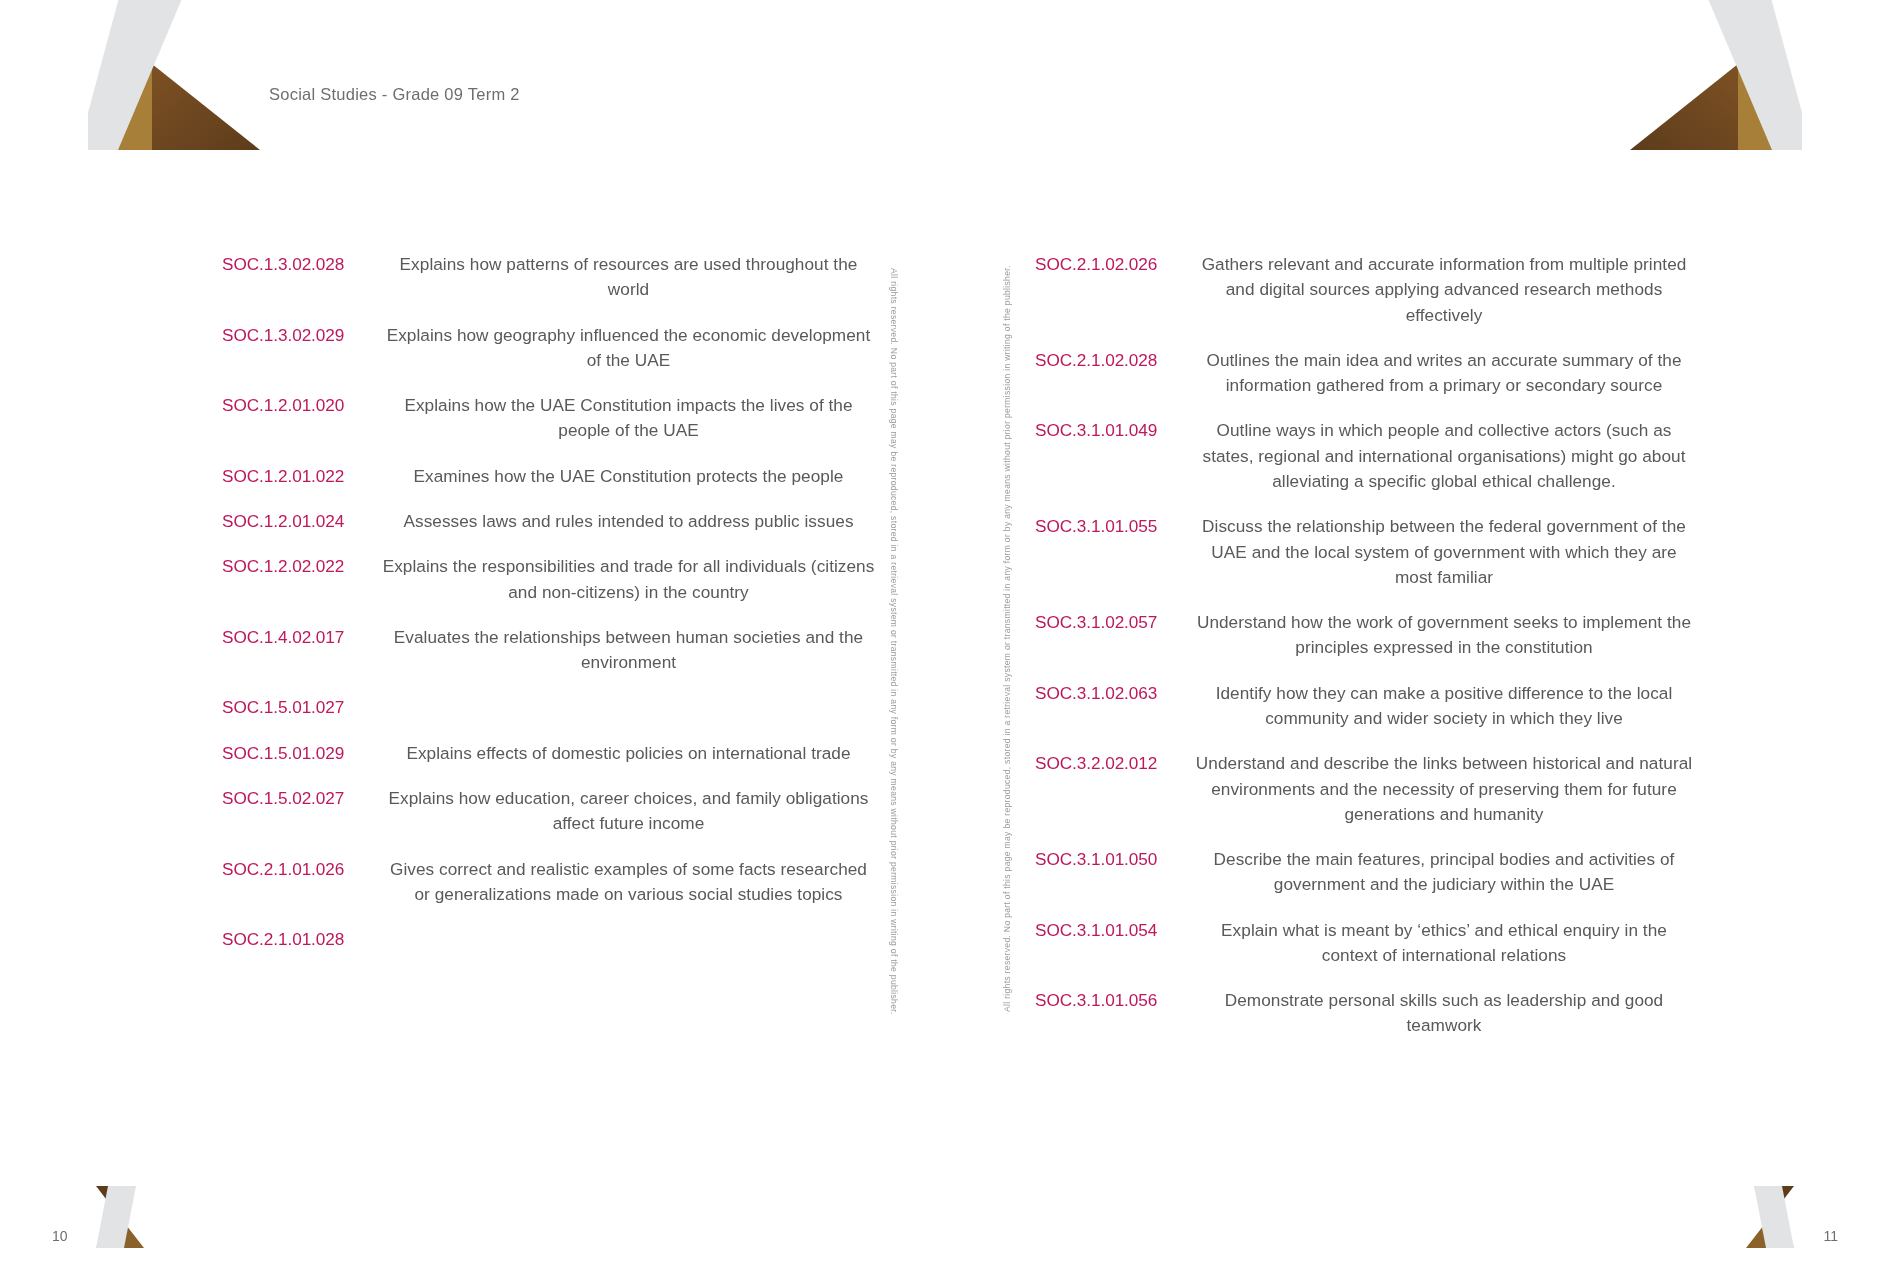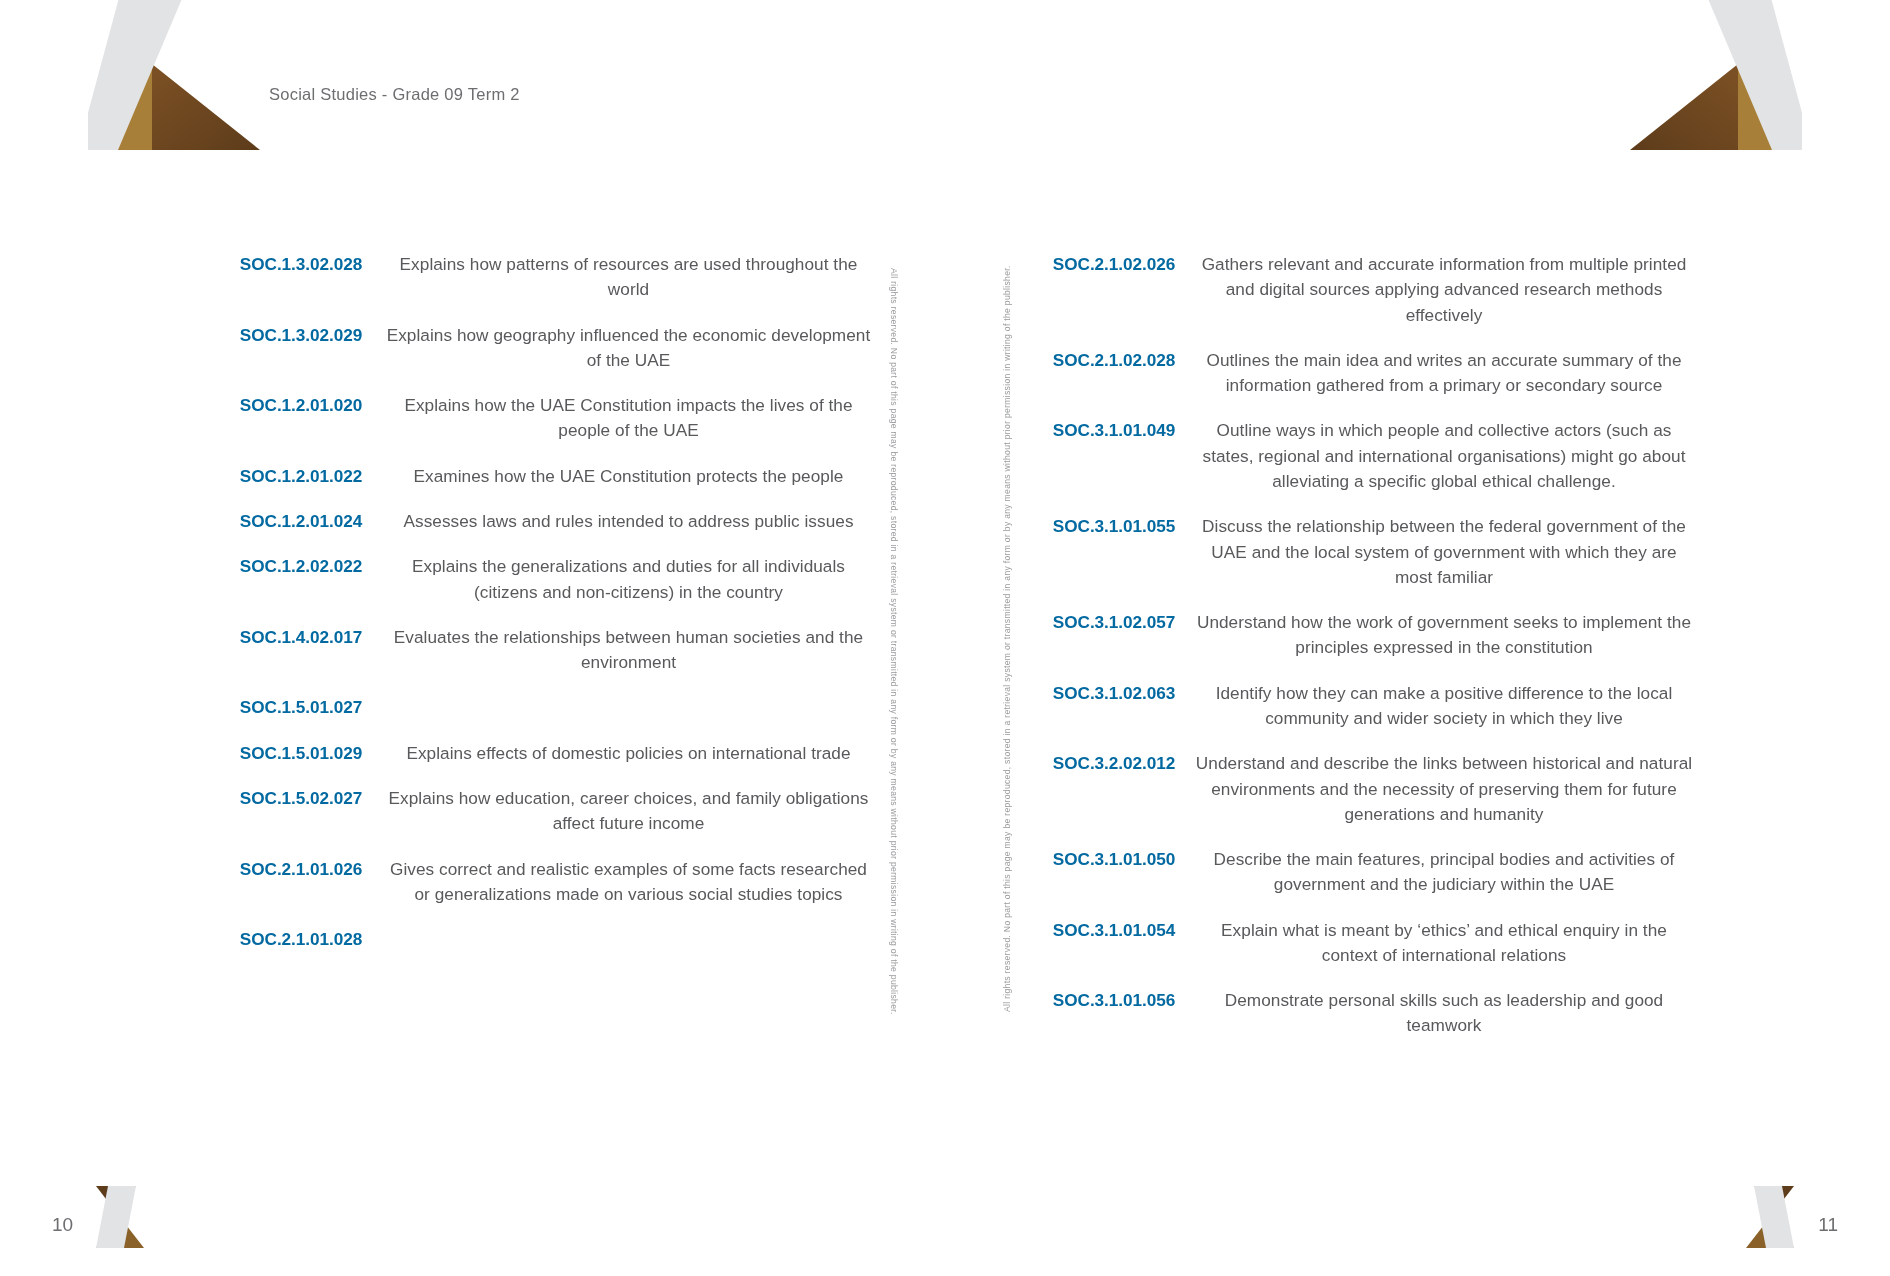--- a/index.html
+++ b/index.html
@@ -64,27 +64,26 @@
   .column.left  { left: 222px;  width: 655px; }
   .column.right { left: 1035px; width: 660px; }
 
   .outcome-row {
     display: flex;
     align-items: flex-start;
     margin-bottom: 20px;
   }
   .outcome-code {
     flex: 0 0 auto;
-    font-weight: bold;
+    font-weight: normal;
     font-size: 17.2px;
-    color: #0369a1;
+    color: #be185d;
     letter-spacing: -0.004em;
     line-height: 1.47;
     white-space: nowrap;
-    text-align: center;
   }
   .column.left  .outcome-code { width: 158px; }
   .column.right .outcome-code { width: 158px; }
 
   .outcome-text {
     flex: 1 1 auto;
     font-size: 17.2px;
     color: #58595b;
     line-height: 1.47;
     letter-spacing: 0.003em;
@@ -107,22 +106,22 @@
   }
   .copyright-strip.right-gutter {
     left: 1002px;
     top: 1012px;
     transform: rotate(-90deg);
   }
 
   
   .page-number {
     position: absolute;
-    bottom: 40px;
-    font-size: 19px;
+    bottom: 32px;
+    font-size: 14px;
     color: #6d6e70;
   }
   .page-number.left  { left: 52px; }
   .page-number.right { right: 52px; }
 </style>
 </head>
 <body>
 
 <div class="page">
 
@@ -190,21 +189,21 @@
         <div class="outcome-text">Examines how the UAE Constitution protects the people</div>
       </div>
 
       <div class="outcome-row">
         <div class="outcome-code">SOC.1.2.01.024</div>
         <div class="outcome-text">Assesses laws and rules intended to address public issues</div>
       </div>
 
       <div class="outcome-row">
         <div class="outcome-code">SOC.1.2.02.022</div>
-        <div class="outcome-text">Explains the generalizations and duties for all individuals (citizens and non-citizens) in the country</div>
+        <div class="outcome-text">Explains the responsibilities and trade for all individuals (citizens and non-citizens) in the country</div>
       </div>
 
       <div class="outcome-row">
         <div class="outcome-code">SOC.1.4.02.017</div>
         <div class="outcome-text">Evaluates the relationships between human societies and the environment</div>
       </div>
 
       <div class="outcome-row">
         <div class="outcome-code">SOC.1.5.01.027</div>
       </div>

